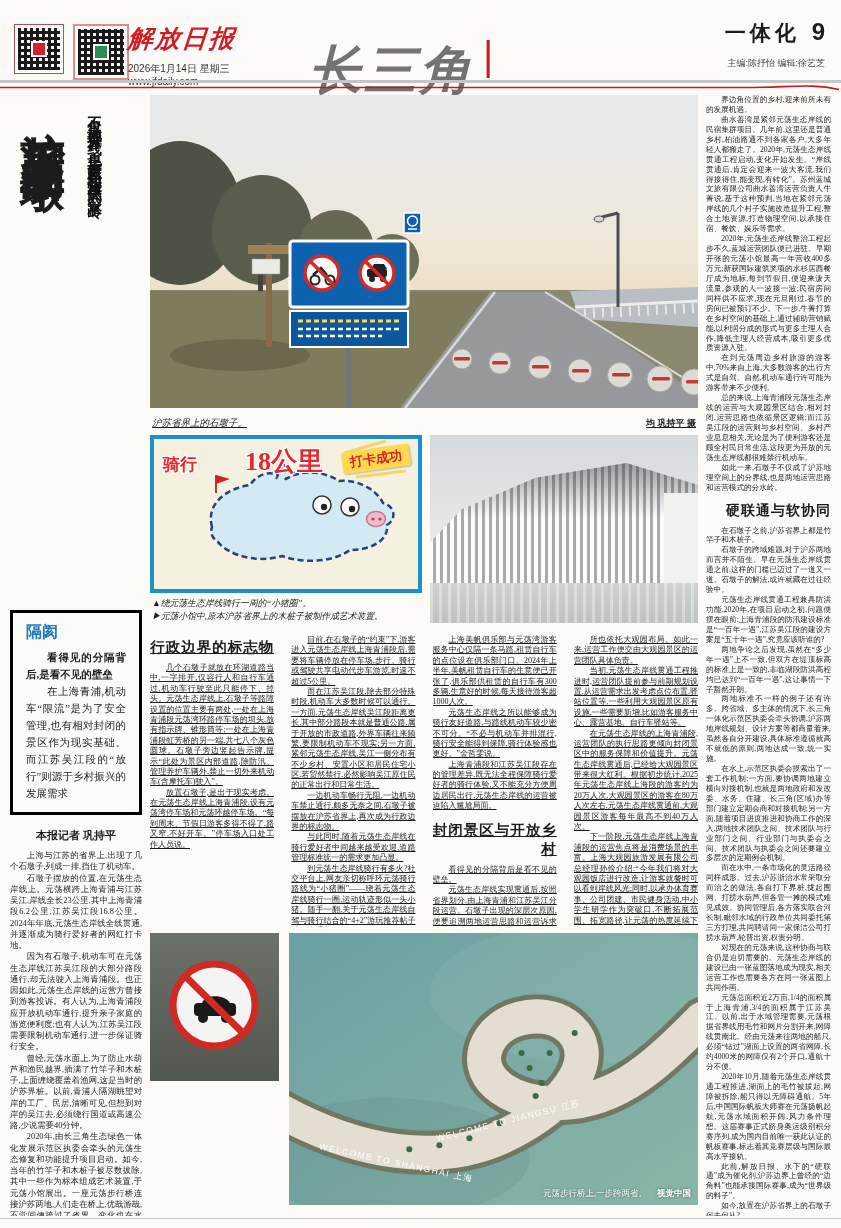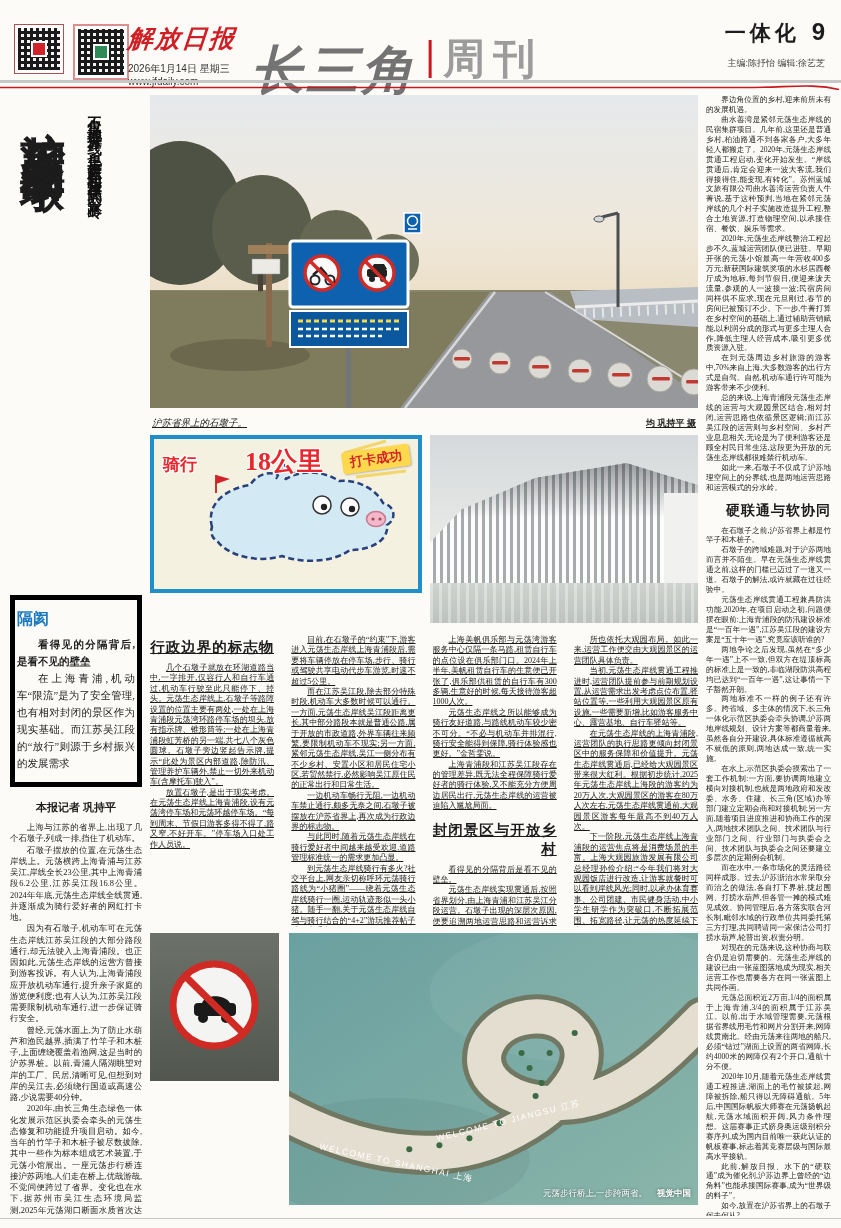--- a/index.html
+++ b/index.html
@@ -30,21 +30,21 @@
   
   .main{position:absolute;top:95px;left:10px;right:10px;bottom:12px;display:flex;gap:8px;}
   .colL{width:132px;flex:none;overflow:hidden;}
   .colC{width:548px;flex:none;text-decoration:underline;}
   .colR{flex:1;overflow:hidden;}
   
   .hl{height:490px;display:flex;}
   .hl-t{writing-mode:vertical-rl;font-size:45px;font-weight:900;letter-spacing:5px;line-height:1.35;margin-left:2px;}
   .hl-s{writing-mode:vertical-rl;font-size:14.5px;font-weight:600;letter-spacing:3.5px;margin-left:12px;padding-top:10px;color:#111;}
   
-  .box{border:5px solid #000000;padding:9px 2px 10px;margin-top:10px;}
+  .box{border:3px solid #000000;padding:9px 13px 10px;margin-top:25px;}
   .box-t{color:#1b79c0;font-size:16px;font-weight:800;font-family:"Liberation Sans",sans-serif;margin:0 0 6px;}
   .box p{font-size:10.5px;line-height:1.62;text-indent:2em;text-align:justify;margin:0;}
   .box .lead{font-weight:700;}
   .byline{text-align:center;font-weight:800;font-size:11px;margin:13px 0 7px;font-family:"Liberation Sans",sans-serif;}
   .para{font-size:8.4px;line-height:1.34;text-indent:2em;text-align:justify;margin:0;}
   
   .cap-row{display:flex;justify-content:space-between;align-items:baseline;padding:5px 2px 3px;}
   .cap{font-style:italic;font-size:9.5px;color:#222;}
   .credit{font-size:9px;font-weight:700;font-family:"Liberation Sans",sans-serif;}
   .prow{position:relative;height:192px;margin-top:2px;}
@@ -94,21 +94,20 @@
         </div>
     </div>
     <div class="brand">
       <div class="logo">解放日报</div>
       <div class="bdate">2026年1月14日 星期三</div>
       <div class="burl">www.jfdaily.com</div>
     </div>
     <div class="wk">
       <span class="wk-t">长三角</span>
       <span class="wk-d"></span>
-      <span class="wk-s">周刊</span>
     </div>
     <div class="pginfo">
       <div><span class="pglabel">一体化</span><span class="pgnum">9</span></div>
       <div class="staff">主编:陈抒怡 编辑:徐艺芝</div>
     </div>
     <div class="rule">
       <svg width="841" height="14">
         <rect y="2" width="841" height="3" fill="#c6c6c6"></rect>
         <path d="M0,9.5 H745 C790,9.5 812,5 839,11.5" stroke="#c9171e" stroke-width="1.6" fill="none"></path>
       </svg>
@@ -261,20 +260,24 @@
           <div class="map-title">
             <span class="mt1">骑行</span><span class="mt2">18公里</span>
           </div>
           <div class="badge">打卡成功</div>
         </div>
         <div class="bldg">
           <div class="slats"></div>
           <div class="wallR"></div>
           <div class="plaza"></div>
         </div>
+        <div class="prow-caps">
+          <p class="pcap">▲绕元荡生态岸线骑行一周的“小猪圈”。</p>
+          <p class="pcap">▶元荡小馆中,原本沪苏省界上的木桩子被制作成艺术装置。</p>
+        </div>
       </div>
 
       
       <div class="tgrid">
         <div class="cell">
           <h3 class="shead">行政边界的标志物</h3>
           <p class="para">几个石墩子就放在环湖道路当中,一字排开,仅容行人和自行车通过,机动车行驶至此只能停下、掉头。元荡生态岸线上,石墩子等路障设置的位置主要有两处,一处在上海青浦段元荡湾环路停车场的坝头,放有指示牌、锥形筒等;一处在上海青浦段虹芳桥的另一端,共七八个灰色圆球。石墩子旁边竖起告示牌,提示“此处为景区内部道路,除防汛、管理养护车辆外,禁止一切外来机动车(含摩托车)驶入”。</p>
           <p class="para">放置石墩子,是出于现实考虑。在元荡生态岸线上海青浦段,设有元荡湾停车场和元荡环越停车场。“每到周末、节假日游客多得不得了,路又窄,不好开车。”停车场入口处工作人员说。</p>
         </div>
         <div class="cell">

